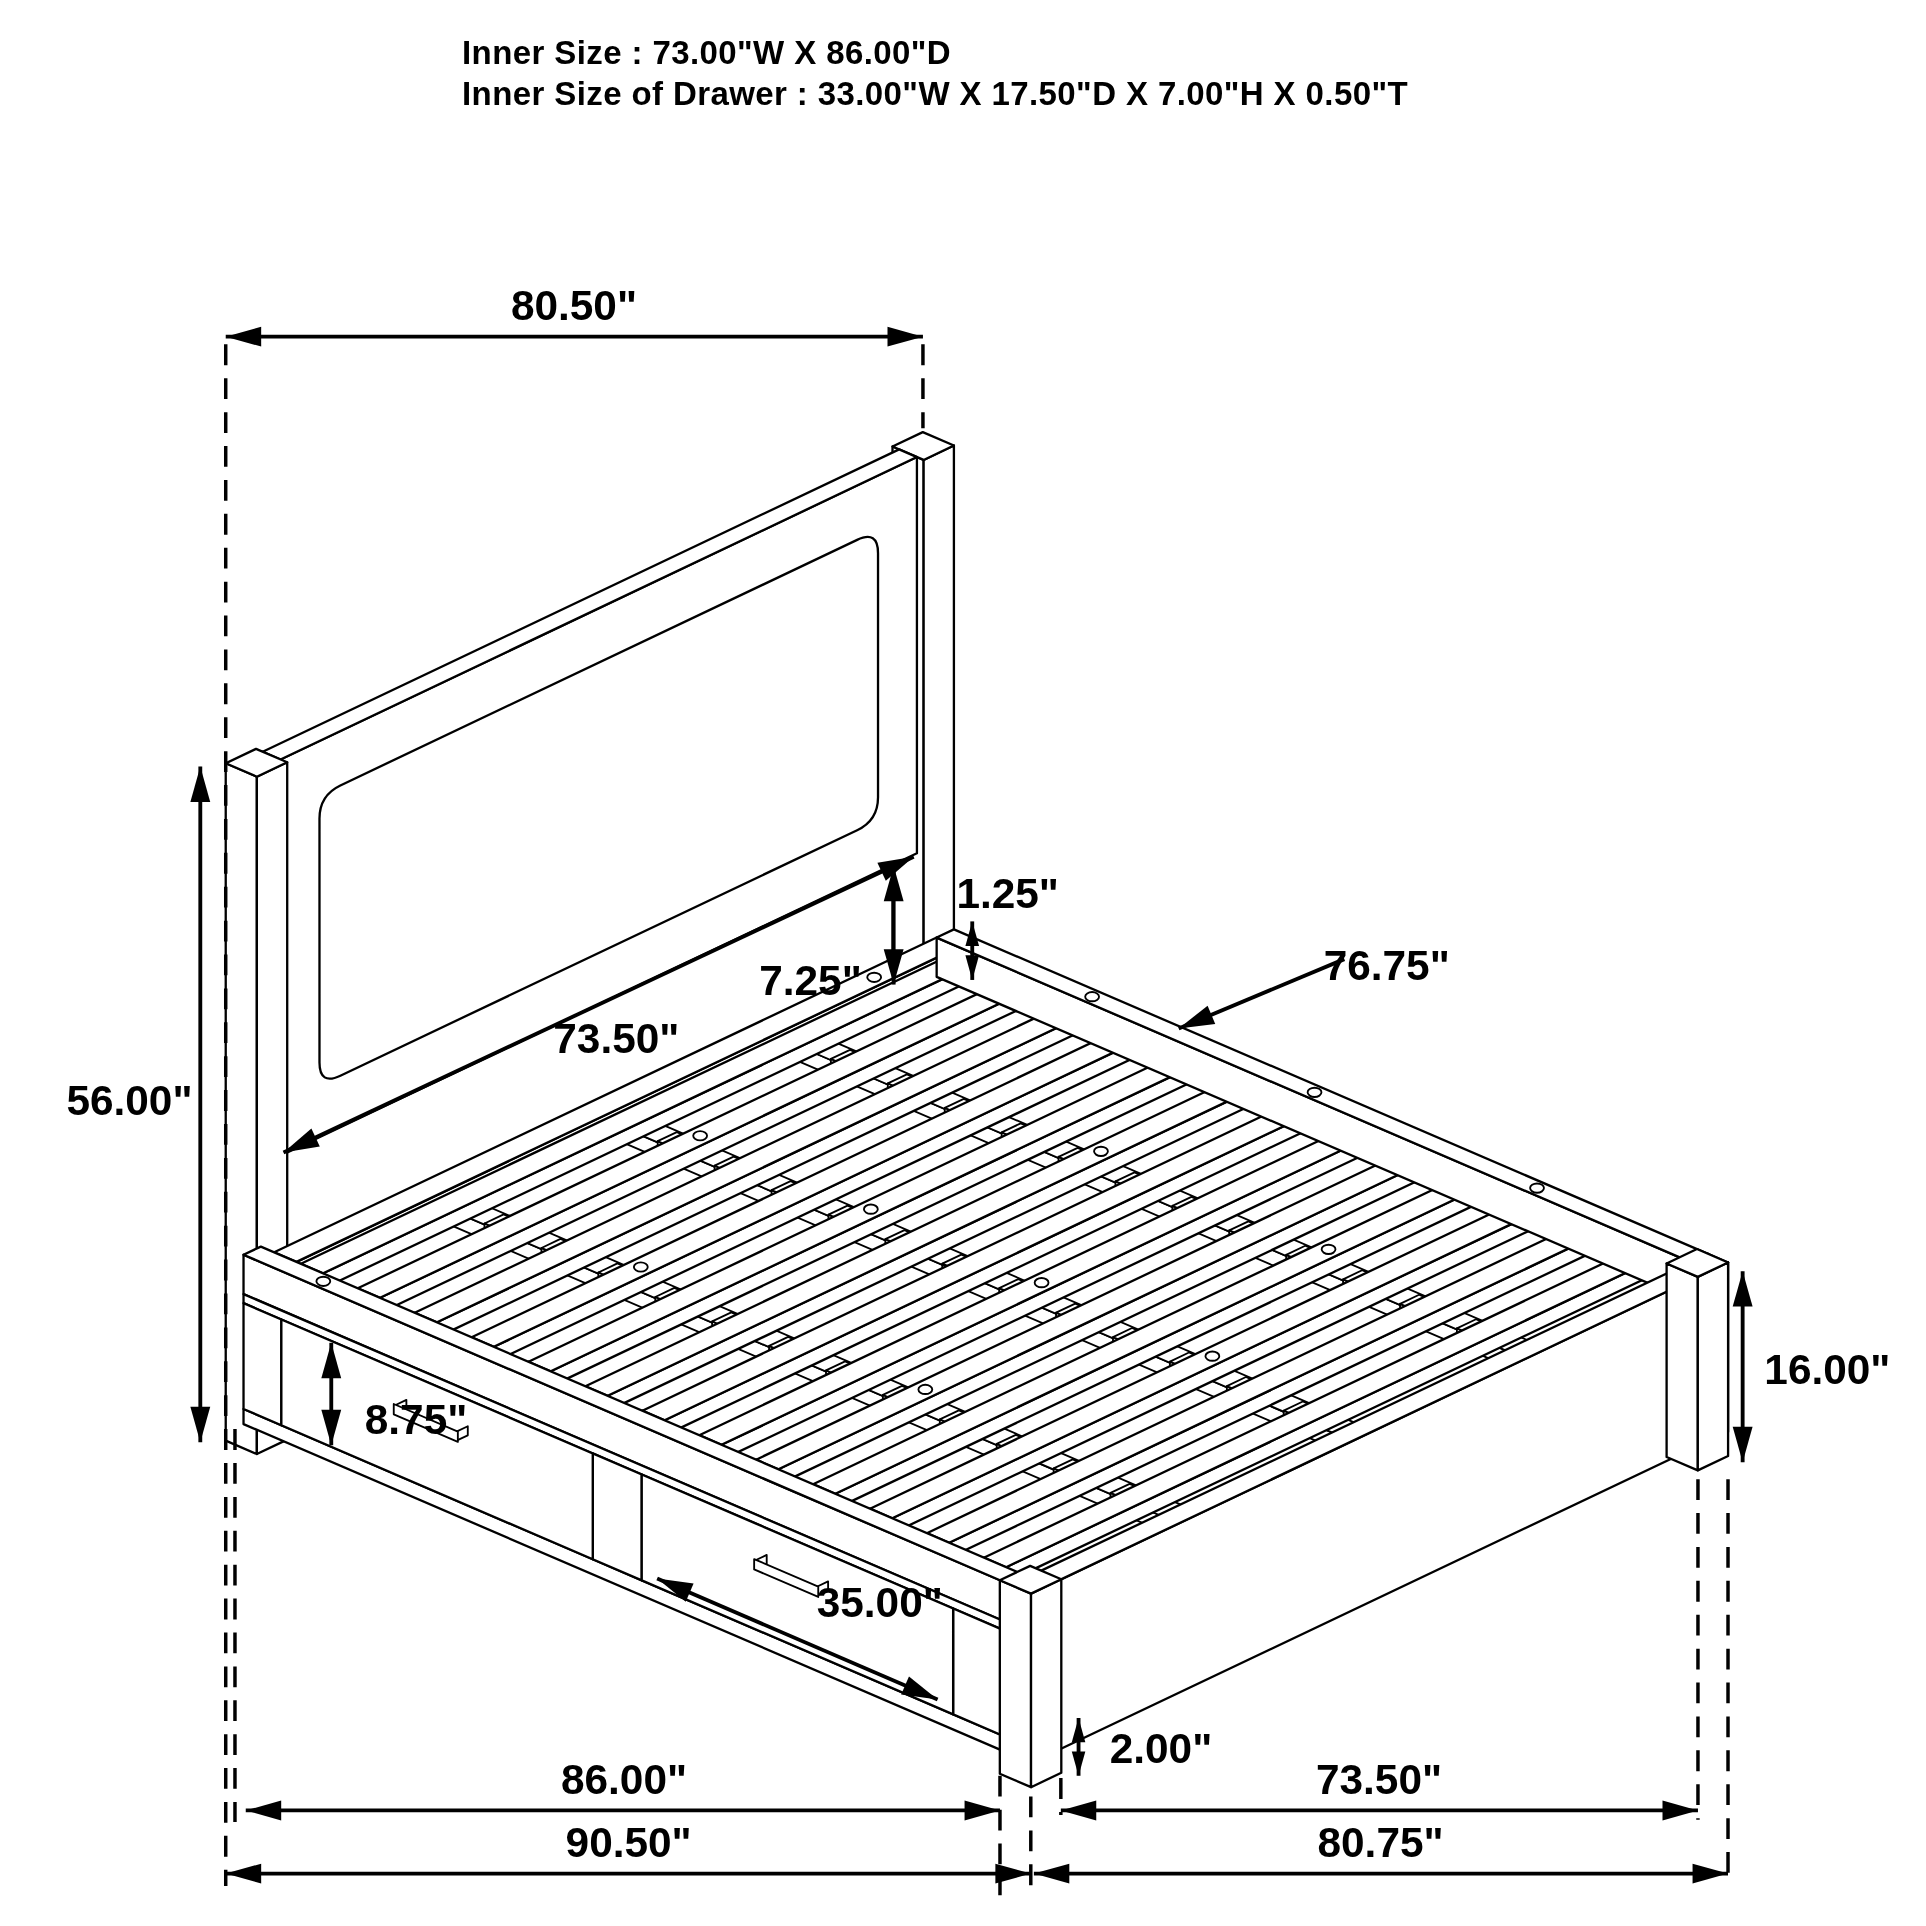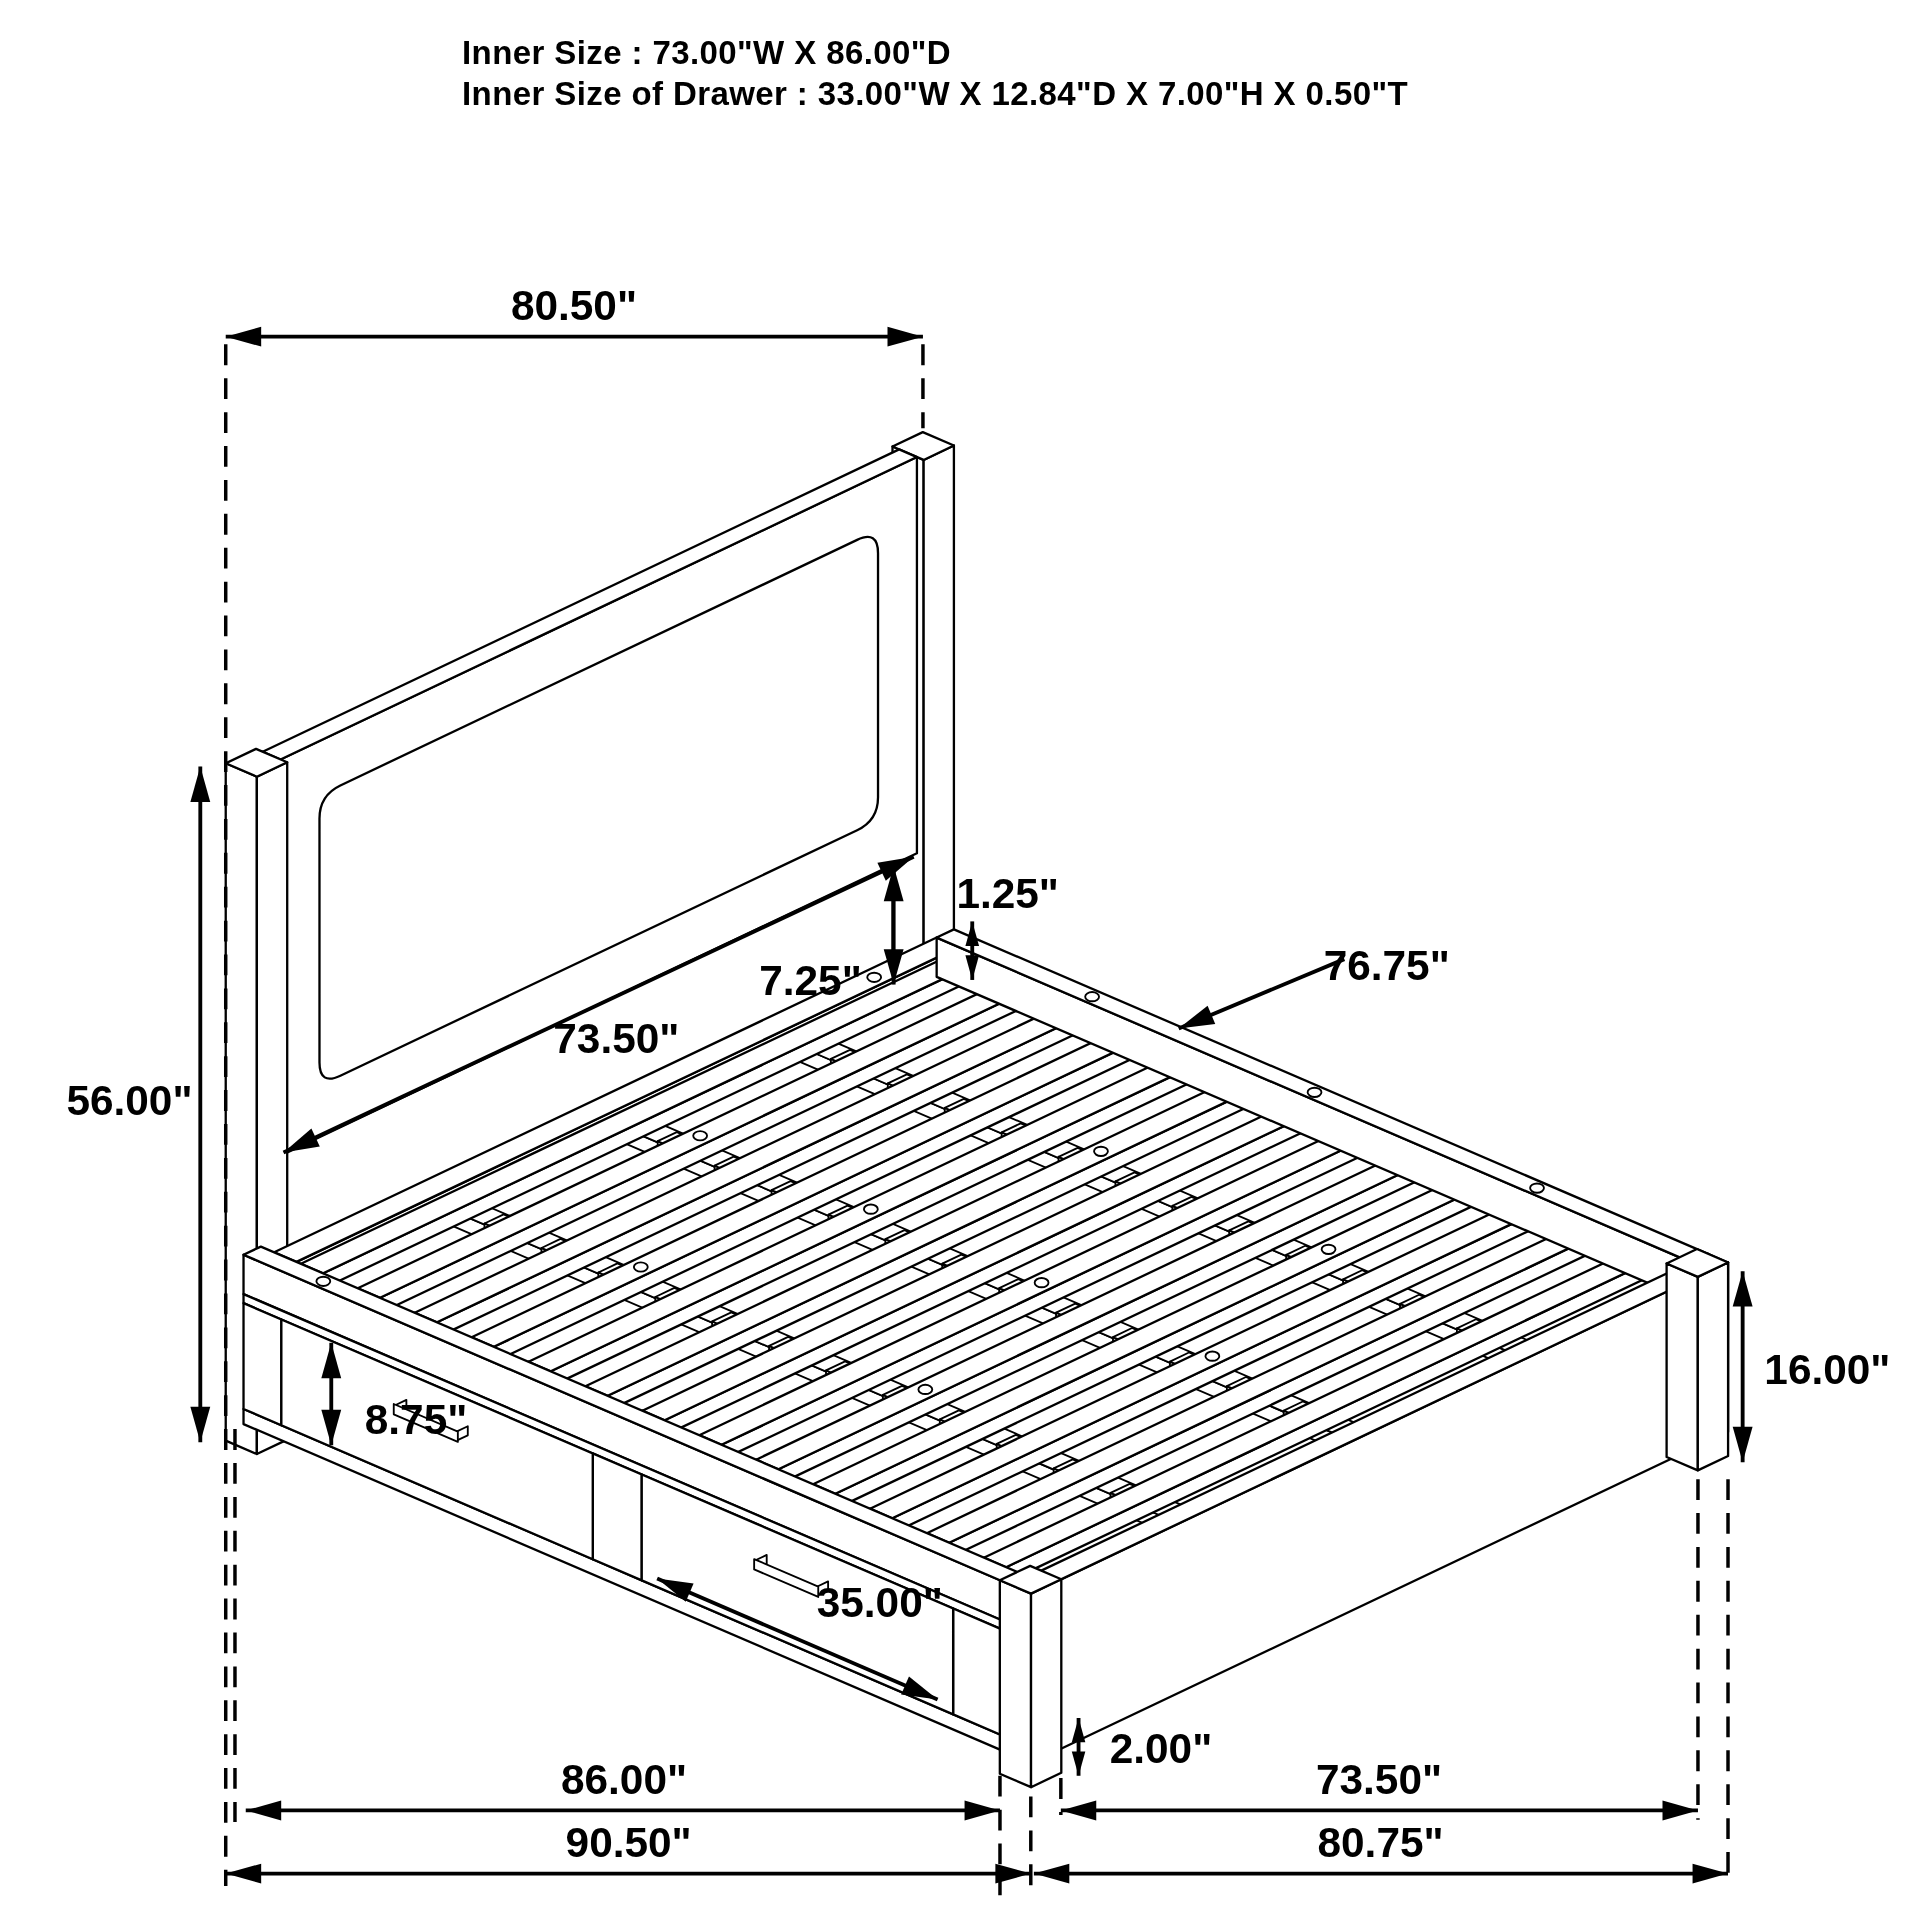--- a/index.html
+++ b/index.html
@@ -295,16 +295,16 @@
         <line x1="1198" y1="447" x2="1198" y2="556" class="dash"></line>
         <line x1="1298" y1="2305" x2="1298" y2="2460" class="dash"></line>
         <line x1="1338" y1="2332" x2="1338" y2="2460" class="dash"></line>
         <line x1="1377" y1="2308" x2="1377" y2="2356" class="dash"></line>
         <line x1="2204" y1="1920" x2="2204" y2="2362" class="dash"></line>
         <line x1="2243" y1="1920" x2="2243" y2="2440" class="dash"></line>
       </g>
     </svg>
   <div id="notes">
     <div>Inner Size : 73.00"W X 86.00"D</div>
-    <div>Inner Size of Drawer : 33.00"W X 12.84"D X 7.00"H X 0.50"T</div>
+    <div>Inner Size of Drawer : 33.00"W X 17.50"D X 7.00"H X 0.50"T</div>
   </div>
 </div>
 
 
 </body></html>

